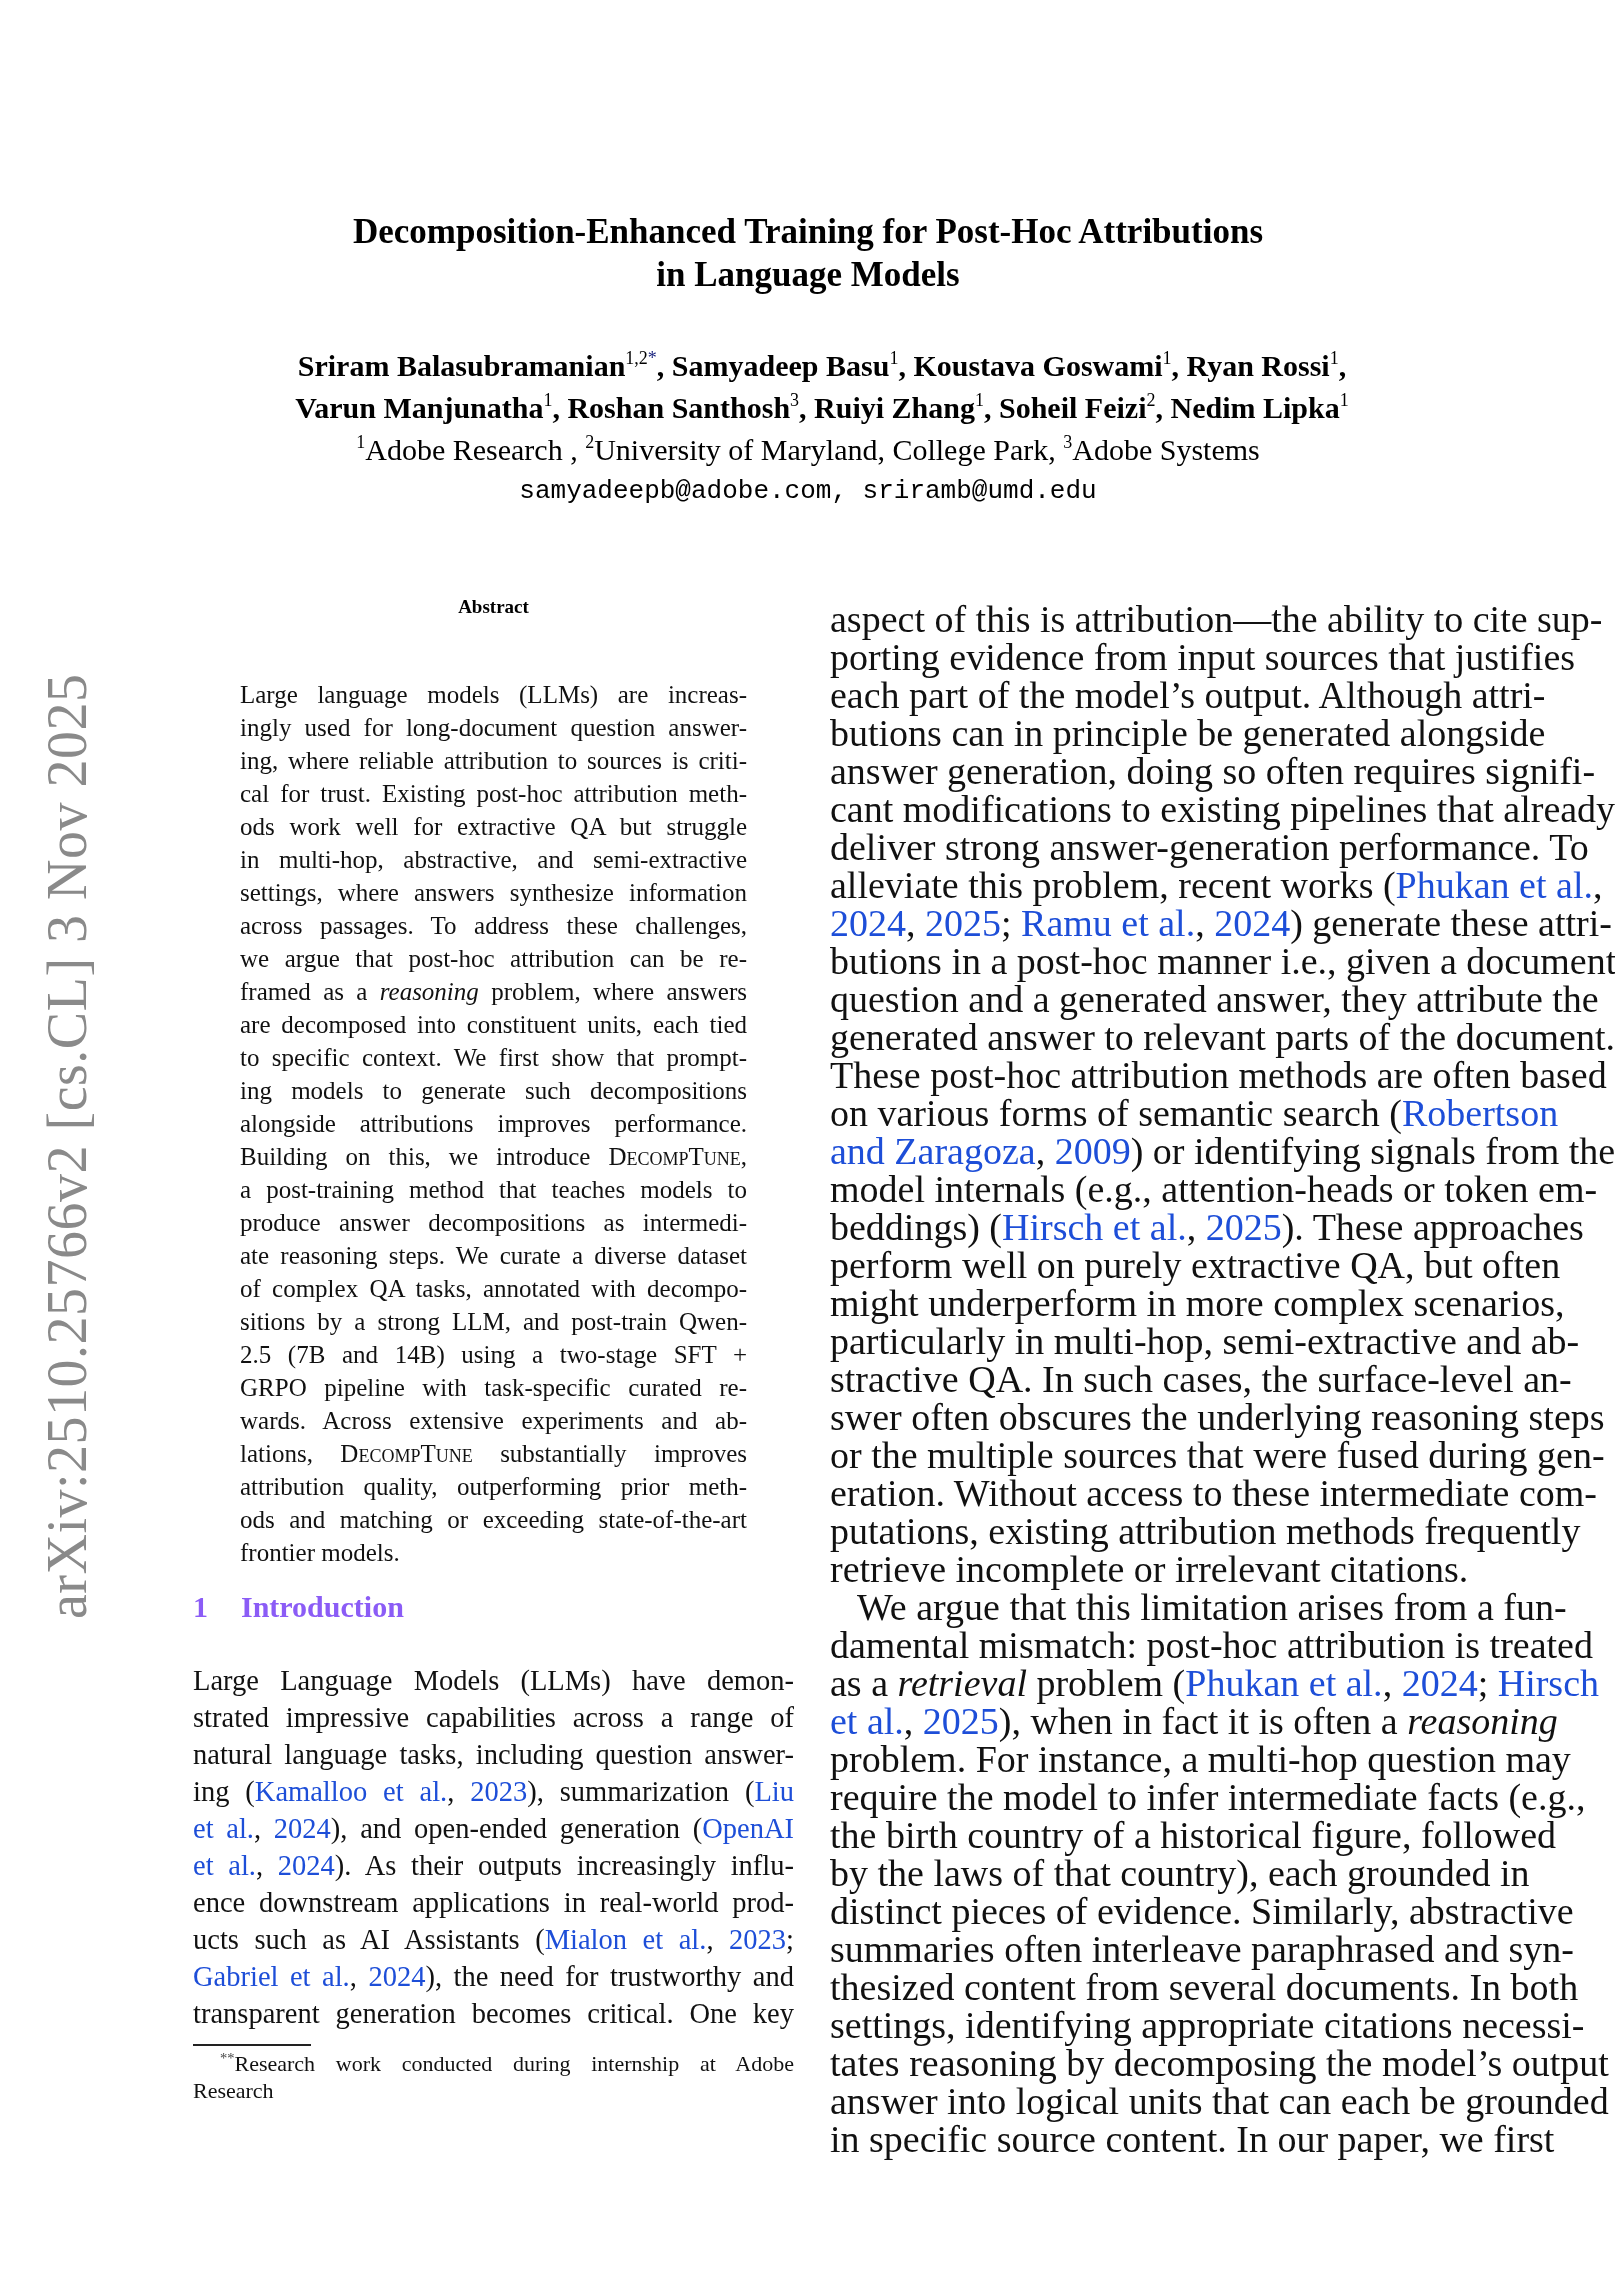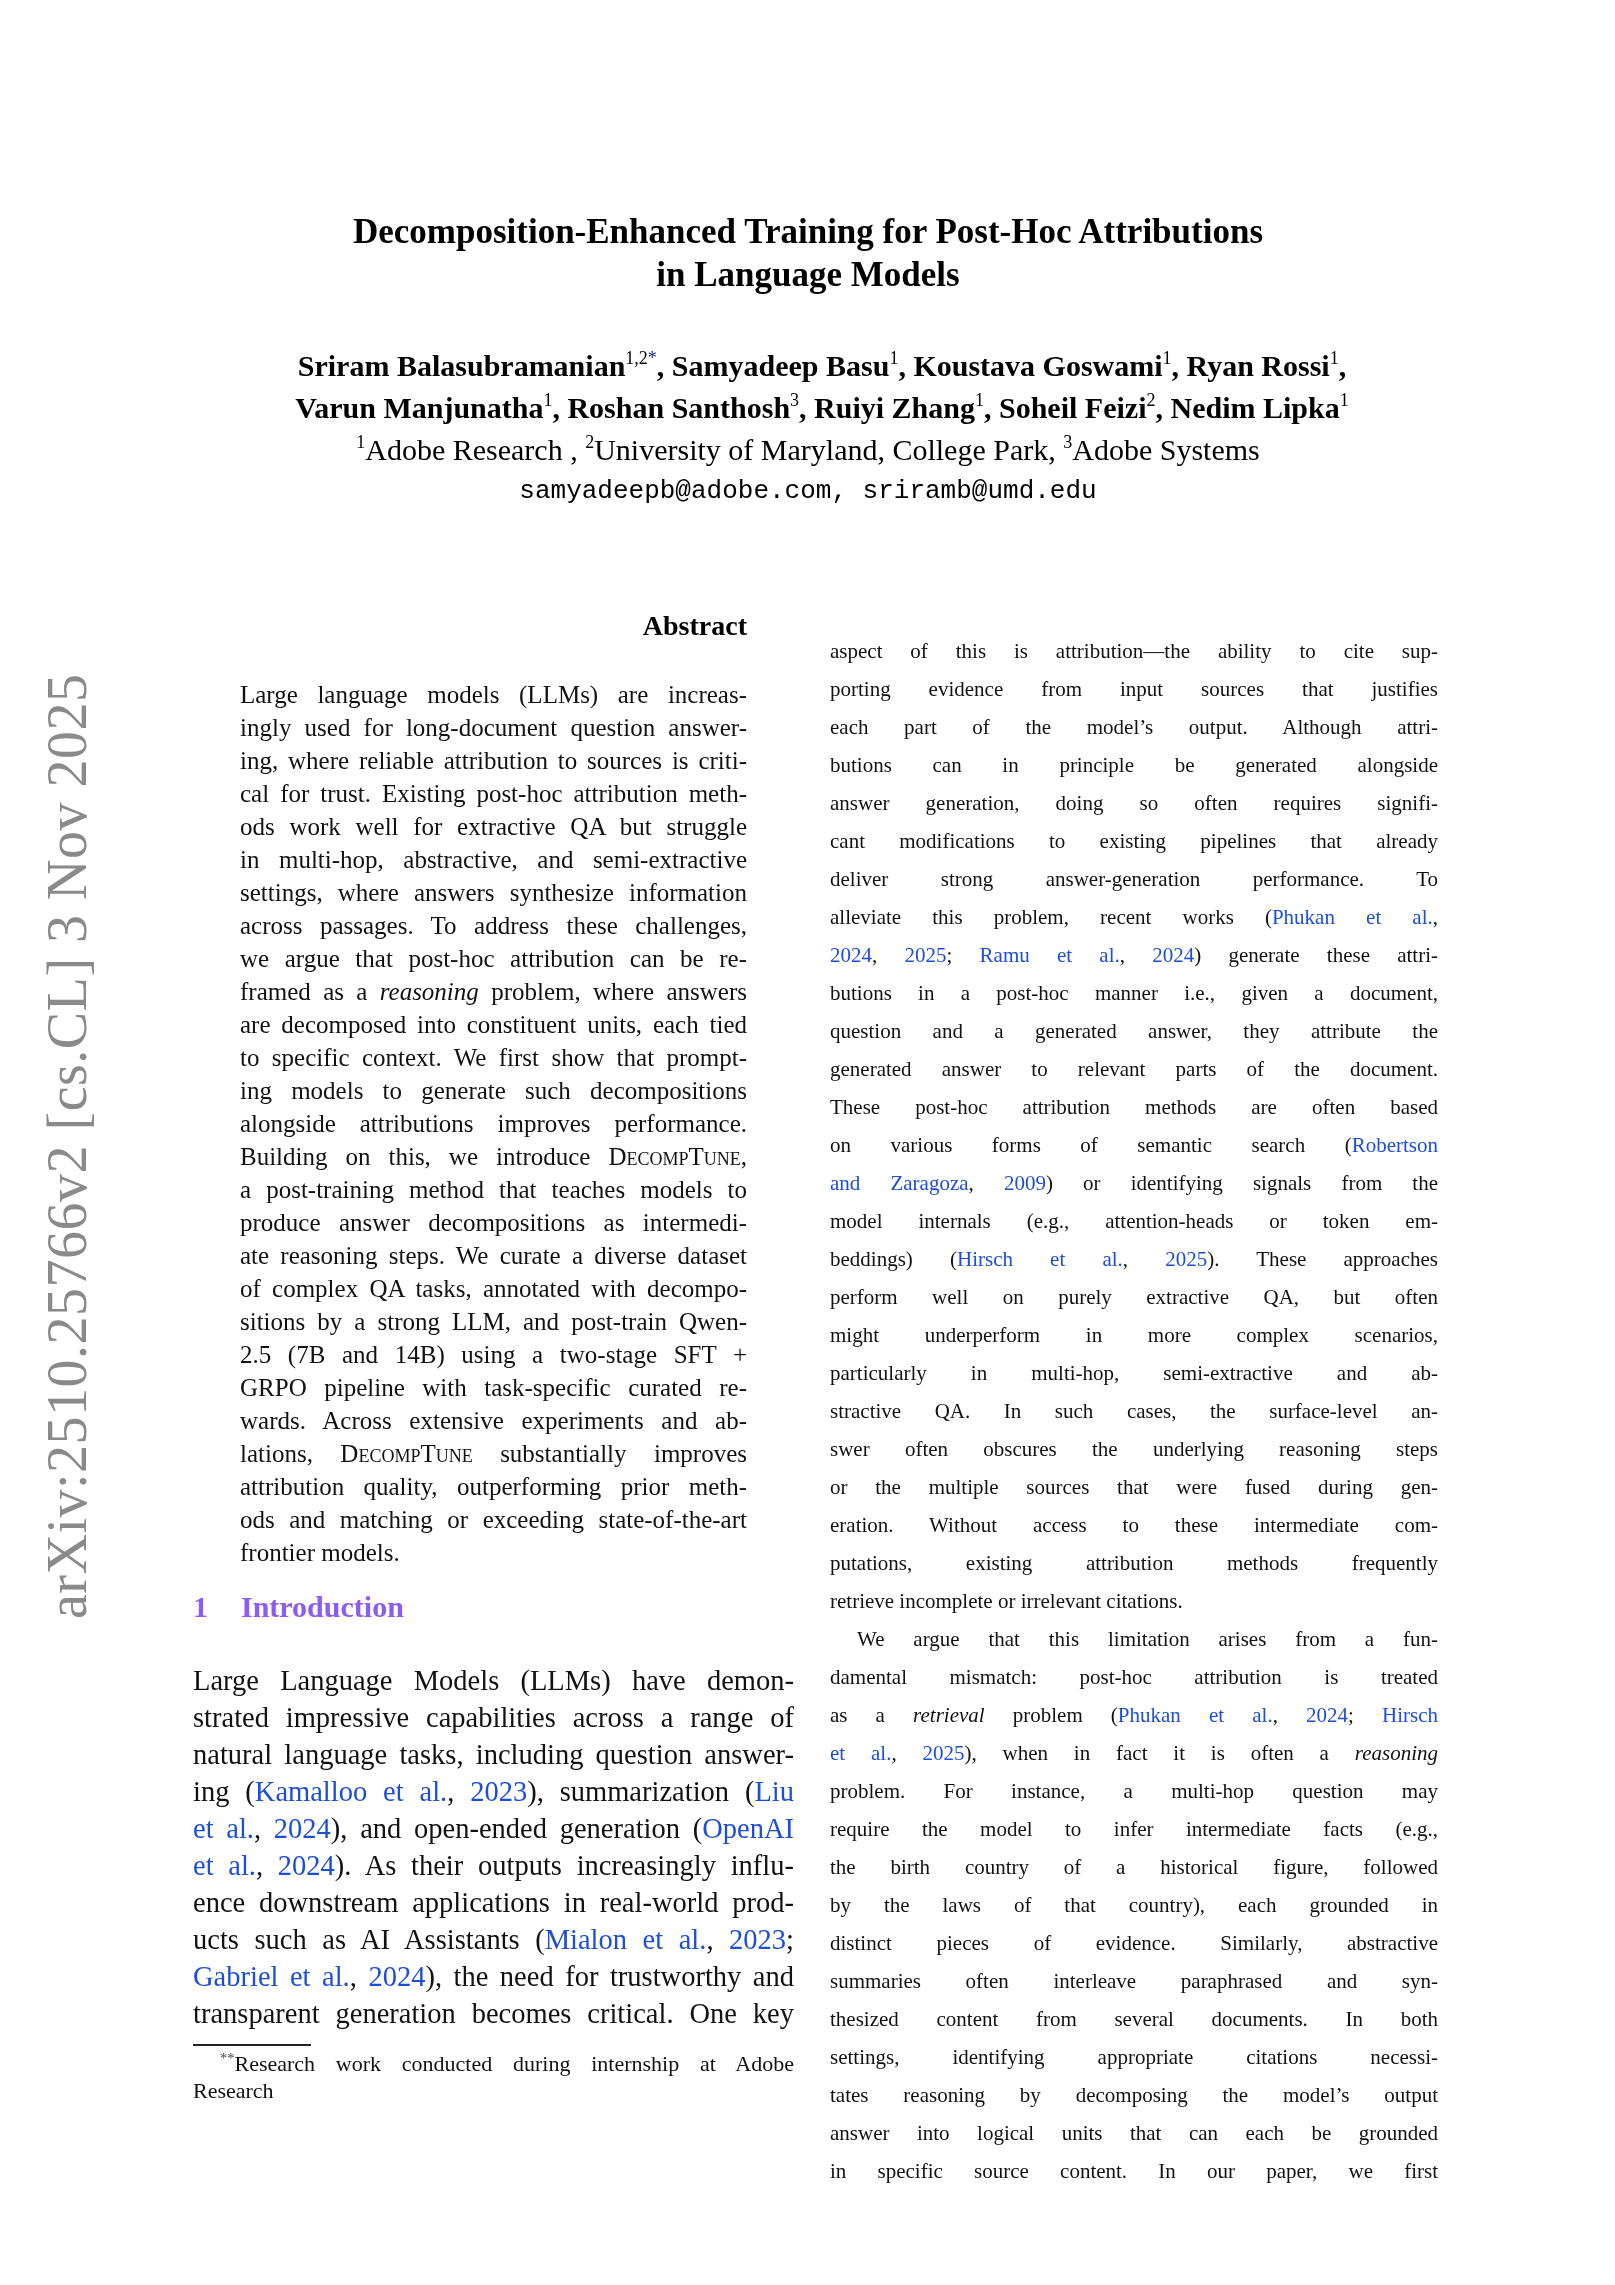--- a/index.html
+++ b/index.html
@@ -11,32 +11,32 @@
   .authors { left: 0; width: 1616px; top: 347px; text-align: center; font-size: 30px; line-height: 37px; color: #000; }
   .authors .names { font-weight: bold; padding-left: 28px; }
   .authors sup { font-size: 18px; font-weight: normal; vertical-align: 0; position: relative; top: -11.8px; }
   .authors .star { color: #1a237e; }
   .affil { font-weight: normal; }
   .affil sup { font-size: 18px; position: relative; top: -11.8px; vertical-align: 0; }
   .email { font-family: "Liberation Mono", "DejaVu Sans Mono", monospace; font-size: 26px; line-height: 36px; }
   .arxiv { left: 36px; top: 1619px; transform-origin: 0 0; transform: rotate(-90deg);
            font-family: "Liberation Serif", serif; font-size: 56px; color: #8a8a8a; white-space: nowrap;
            line-height: 63px; letter-spacing: 0.5px; }
-  .abstract-head { left: 240px; width: 507px; top: 609px; text-align: right; font-weight: bold; font-size: 28px; line-height: 33px; color: #000; }
+  .abstract-head { left: 240px; width: 507px; top: 590px; text-align: center; font-weight: bold; font-size: 19px; line-height: 33px; color: #000; }
   .col { position: absolute; }
   .ln { display: block; white-space: nowrap; text-align: justify; text-align-last: justify; color: #111; }
   .ln.last { text-align-last: left; }
   .ln.indent { text-indent: 27px; }
   .abstract { left: 240px; width: 507px; top: 678px; font-size: 25px; }
   .abstract .ln { height: 33px; line-height: 33px; }
   .intro-head { left: 193px; top: 1590px; font-weight: bold; font-size: 30px; line-height: 33px; color: #8b5cf6; }
   .intro-head .num { display: inline-block; width: 48px; }
   .leftbody { left: 193px; width: 601px; top: 1662px; font-size: 28.5px; }
   .leftbody .ln { height: 37px; line-height: 37px; }
-  .rightbody { left: 830px; width: 608px; top: 632px; font-size: 21px; }
+  .rightbody { left: 830px; width: 608px; top: 600px; font-size: 38px; }
   .rightbody .ln { height: 38px; line-height: 38px; }
   .link { color: #1d4ed8; }
   .it { font-style: italic; }
   .sc { font-variant: small-caps; }
   .fn-rule { left: 193px; top: 2044px; width: 118px; height: 1.8px; background: #222; }
   .footnote { left: 193px; width: 601px; top: 2050px; font-size: 22px; }
   .footnote .ln { height: 27px; line-height: 27px; }
   .footnote .mark { font-size: 14.5px; position: relative; top: -8.1px; color: #444; }
 </style>
 </head>

